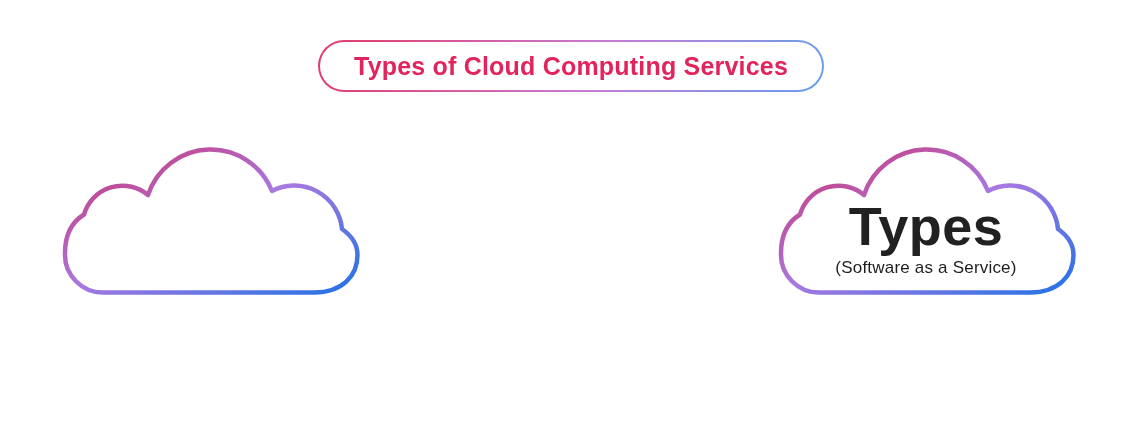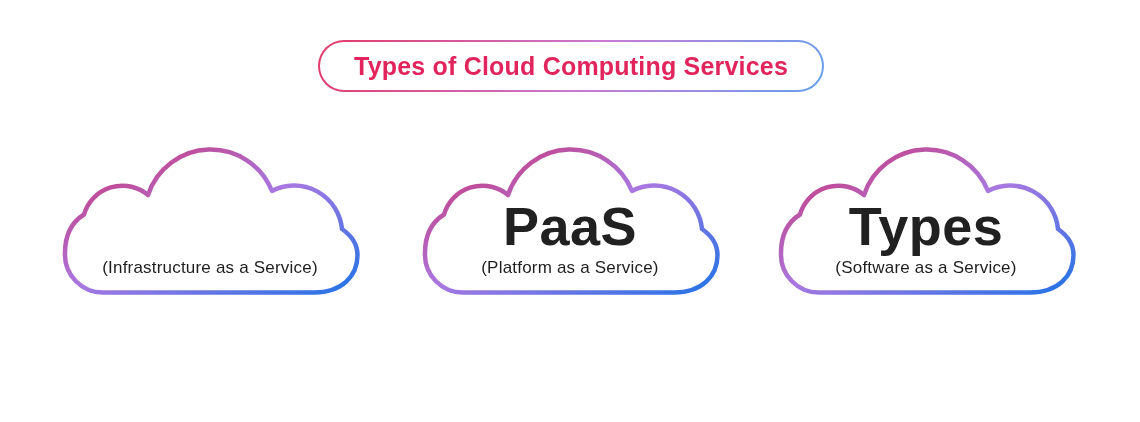--- a/index.html
+++ b/index.html
@@ -124,38 +124,22 @@
       <path class="cloud-path" d="M 44 147.5
            A 38 38 0 0 1 5 108
            C 5 90 12 77 24 69.5
            A 40 40 0 0 1 88 50
            A 66 66 0 0 1 212 46
            A 48 48 0 0 1 282 84
            C 292 91 297.5 100 297.5 110
            C 297.5 131 282 147.5 254 147.5
            Z"></path>
     </svg>
-    <div class="cloud-full">(Infrastructure as a Service)</div>
   </div>
 
-  <div class="cloud cloud-2">
-    <svg class="cloud-shape" width="300" height="150" viewBox="0 0 300 150">
-      <path class="cloud-path" d="M 44 147.5
-           A 38 38 0 0 1 5 108
-           C 5 90 12 77 24 69.5
-           A 40 40 0 0 1 88 50
-           A 66 66 0 0 1 212 46
-           A 48 48 0 0 1 282 84
-           C 292 91 297.5 100 297.5 110
-           C 297.5 131 282 147.5 254 147.5
-           Z"></path>
-    </svg>
-    <div class="cloud-abbr">PaaS</div>
-    <div class="cloud-full">(Platform as a Service)</div>
-  </div>
 
   <div class="cloud cloud-3">
     <svg class="cloud-shape" width="300" height="150" viewBox="0 0 300 150">
       <path class="cloud-path" d="M 44 147.5
            A 38 38 0 0 1 5 108
            C 5 90 12 77 24 69.5
            A 40 40 0 0 1 88 50
            A 66 66 0 0 1 212 46
            A 48 48 0 0 1 282 84
            C 292 91 297.5 100 297.5 110

